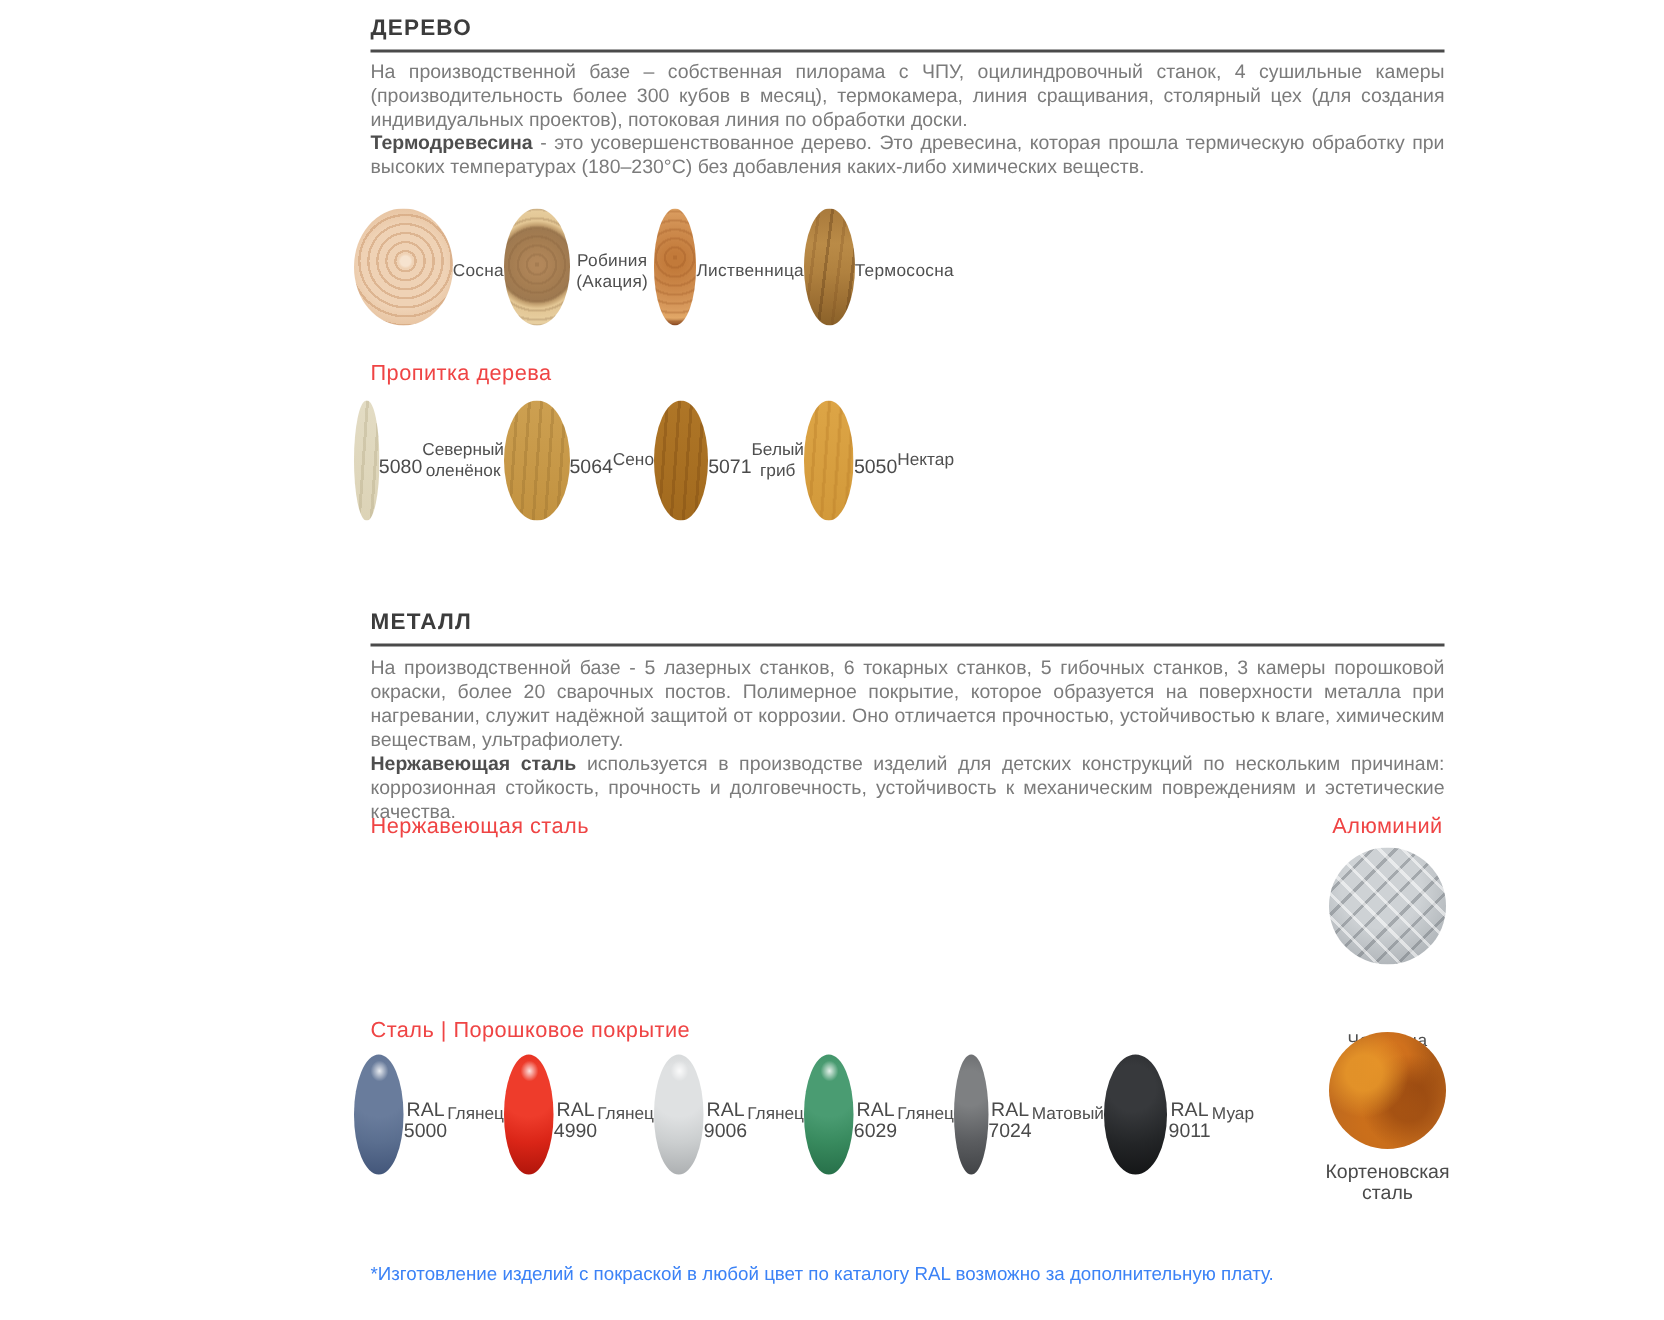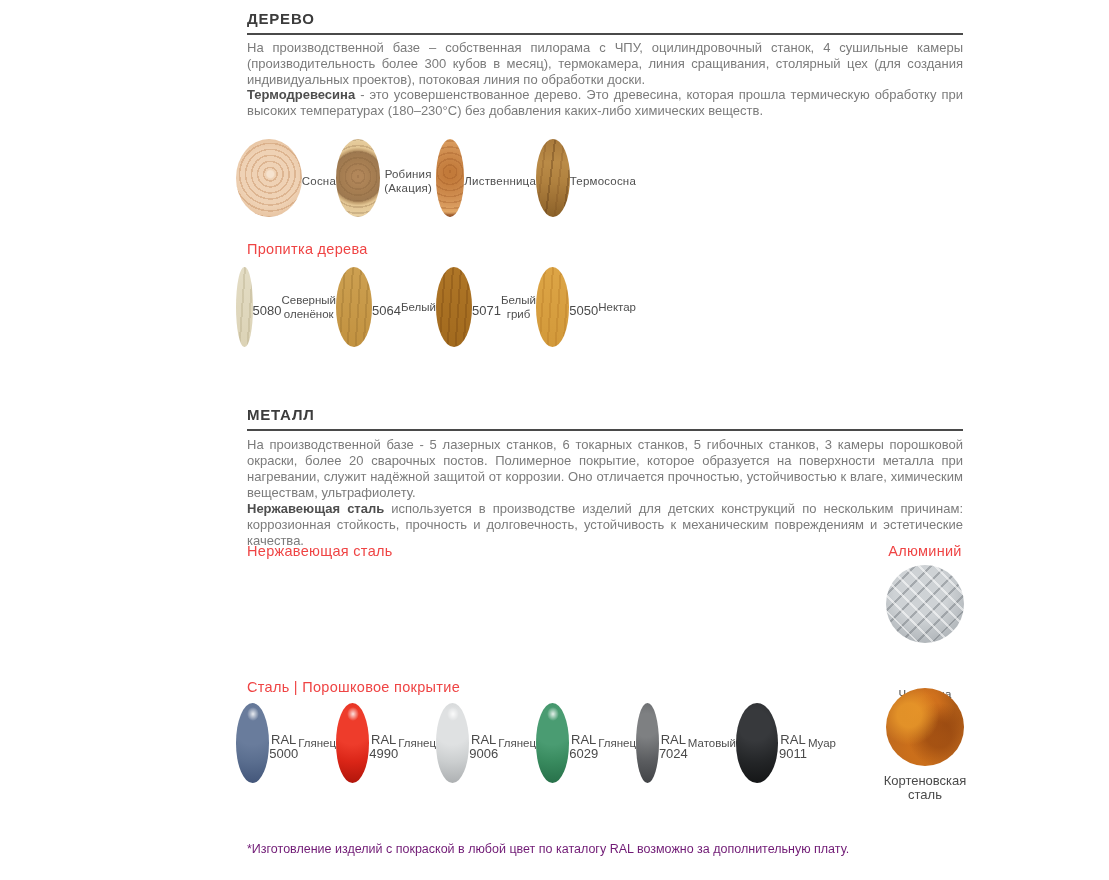--- a/index.html
+++ b/index.html
@@ -74,21 +74,21 @@
   .r7024{background:radial-gradient(circle at 45% 28%, #7e8082 0 20%, #5b5d60 60%, #404245 100%);}
   .r9011{background:radial-gradient(circle at 45% 28%, #37393c 0 25%, #232527 60%, #121314 100%);}
   .c-corten{background:
     radial-gradient(circle at 30% 35%, rgba(232,152,42,.85) 0 16%, rgba(0,0,0,0) 40%),
     radial-gradient(circle at 68% 60%, rgba(150,70,15,.7) 0 18%, rgba(0,0,0,0) 45%),
     radial-gradient(circle at 55% 22%, rgba(220,120,30,.7) 0 14%, rgba(0,0,0,0) 35%),
     radial-gradient(circle at 45% 78%, rgba(205,112,26,.8) 0 18%, rgba(0,0,0,0) 45%),
     radial-gradient(circle at 80% 30%, rgba(160,80,18,.6) 0 15%, rgba(0,0,0,0) 38%),
     #c06a1e;}
 
-  .footnote{position:absolute;left:0;margin:0;font-size:12.5px;color:#701a75;}
+  .footnote{position:absolute;left:0;margin:0;font-size:12.5px;color:#3b82f6;}
 </style>
 </head>
 <body>
 
 <div class="page">
   <div class="content">
 
     <div class="sec-title" style="top:10px;">
       <h2>ДЕРЕВО</h2>
     </div>
@@ -120,21 +120,21 @@
 
     <div class="swatch-row" style="top:267px;">
       <div class="swatch-col">
         <div class="ball c-5080"></div>
         <div class="sw-code">5080</div>
         <div class="sw-name">Северный оленёнок</div>
       </div>
       <div class="swatch-col">
         <div class="ball c-5064"></div>
         <div class="sw-code">5064</div>
-        <div class="sw-name">Белый</div>
+        <div class="sw-name">Сено</div>
       </div>
       <div class="swatch-col">
         <div class="ball c-5071"></div>
         <div class="sw-code">5071</div>
         <div class="sw-name">Белый гриб</div>
       </div>
       <div class="swatch-col">
         <div class="ball c-5050"></div>
         <div class="sw-code">5050</div>
         <div class="sw-name">Нектар</div>

